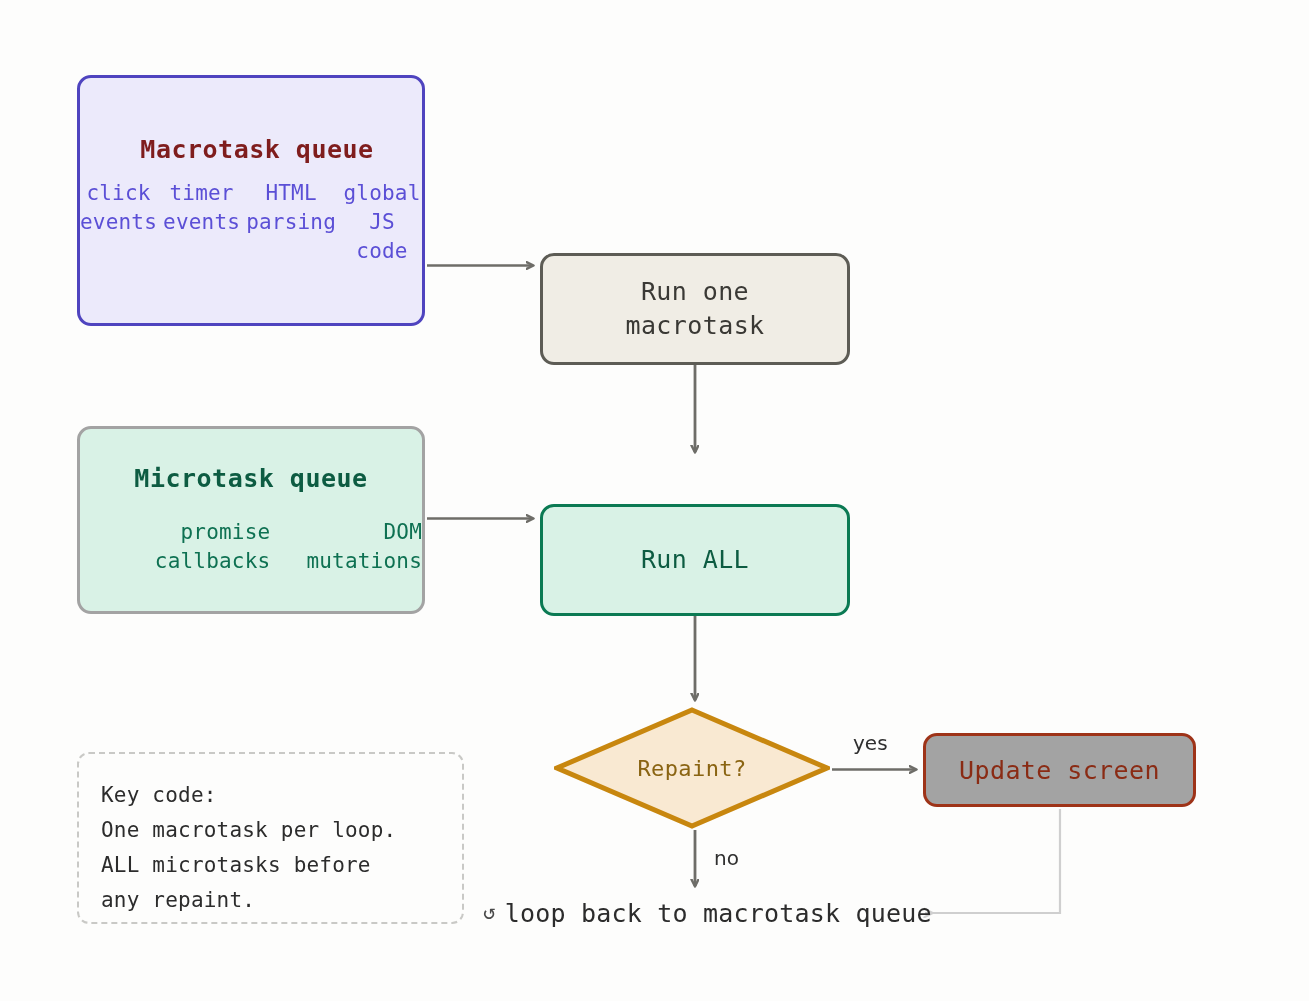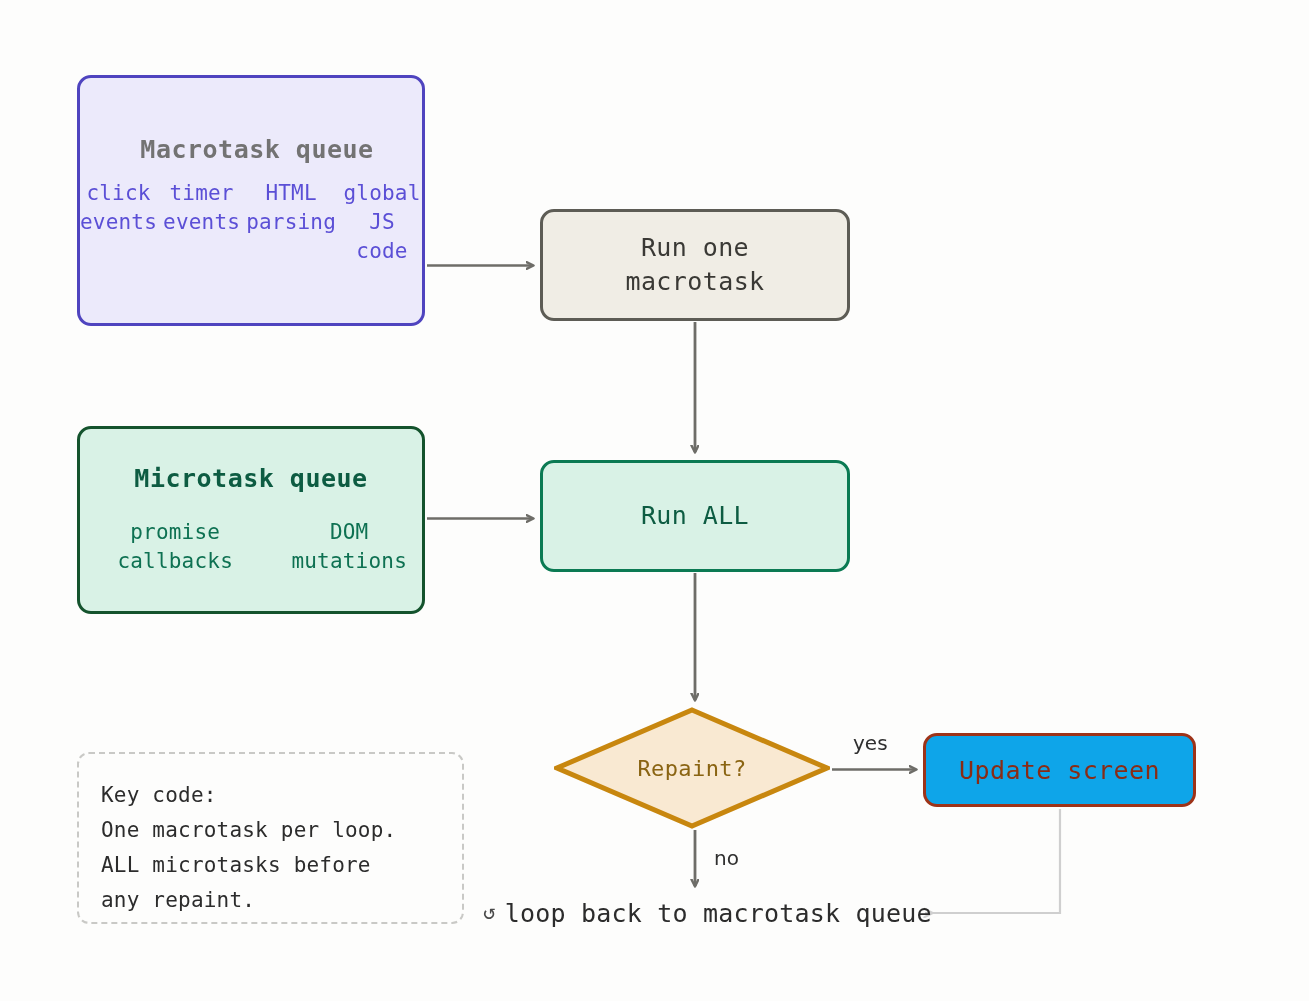--- a/index.html
+++ b/index.html
@@ -69,42 +69,43 @@
   }
 
   #macrotask-queue {
     left: 77px;
     top: 75px;
     width: 348px;
     height: 251px;
     background: #eceafb;
     border: 3px solid #4f44bf;
   }
-  #macrotask-queue .queue-title { color: #737373; margin-left: 12px; }
+  #macrotask-queue .queue-title { color: #7f1d1d; margin-left: 12px; }
   #macrotask-queue .queue-item { color: #5b4fd6; }
 
   #microtask-queue {
     left: 77px;
     top: 426px;
     width: 348px;
     height: 188px;
     background: #d9f2e6;
-    border: 3px solid #14532d;
+    border: 3px solid #a3a3a3;
   }
   #microtask-queue .queue-title { color: #0d5c42; }
   #microtask-queue .queue-item { color: #0e7152; }
-  #microtask-queue .queue-list { margin-top: 24px; }
+  #microtask-queue .queue-list { margin-top: 24px; text-align: right; }
 
   
   .process-box {
     border-radius: 14px;
     border-style: solid;
     font-size: 25px;
     line-height: 1.38;
     letter-spacing: 0.4px;
+    margin-top: 44px;
   }
   .process-line { display: block; white-space: pre; }
 
   #run-one-macrotask {
     left: 540px;
     top: 209px;
     width: 310px;
     height: 112px;
     background: #f0ede5;
     border: 3px solid #5d5c55;
@@ -119,21 +120,21 @@
     background: #d9f2e6;
     border: 3px solid #0b7a53;
     color: #0d5c42;
   }
 
   #update-screen {
     left: 923px;
     top: 733px;
     width: 273px;
     height: 74px;
-    background: #0ea5e9;
+    background: #a3a3a3;
     border: 3px solid #9e3318;
     border-radius: 14px;
     color: #8a2b14;
     font-size: 25px;
     letter-spacing: 0.4px;
   }
 
   
   #repaint-decision {
     left: 554px;

